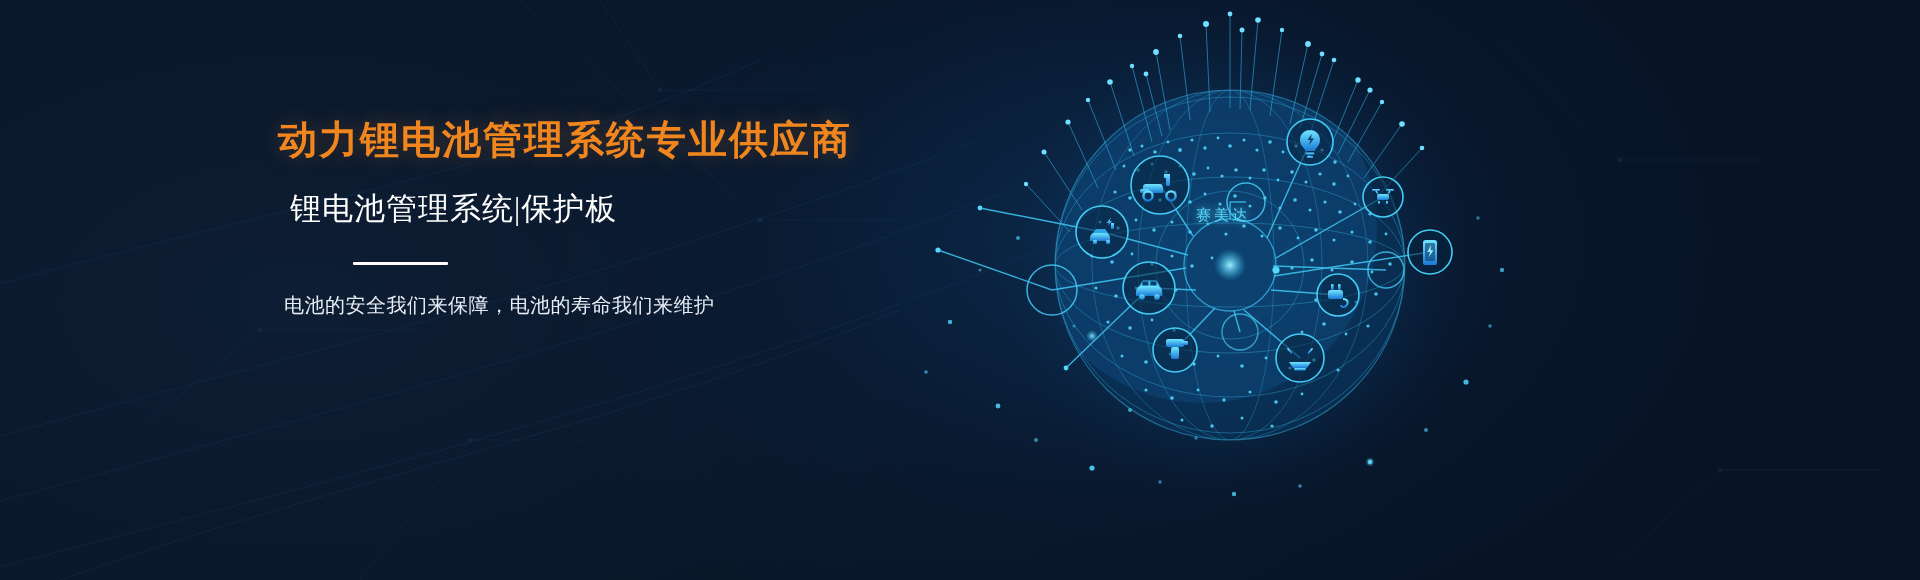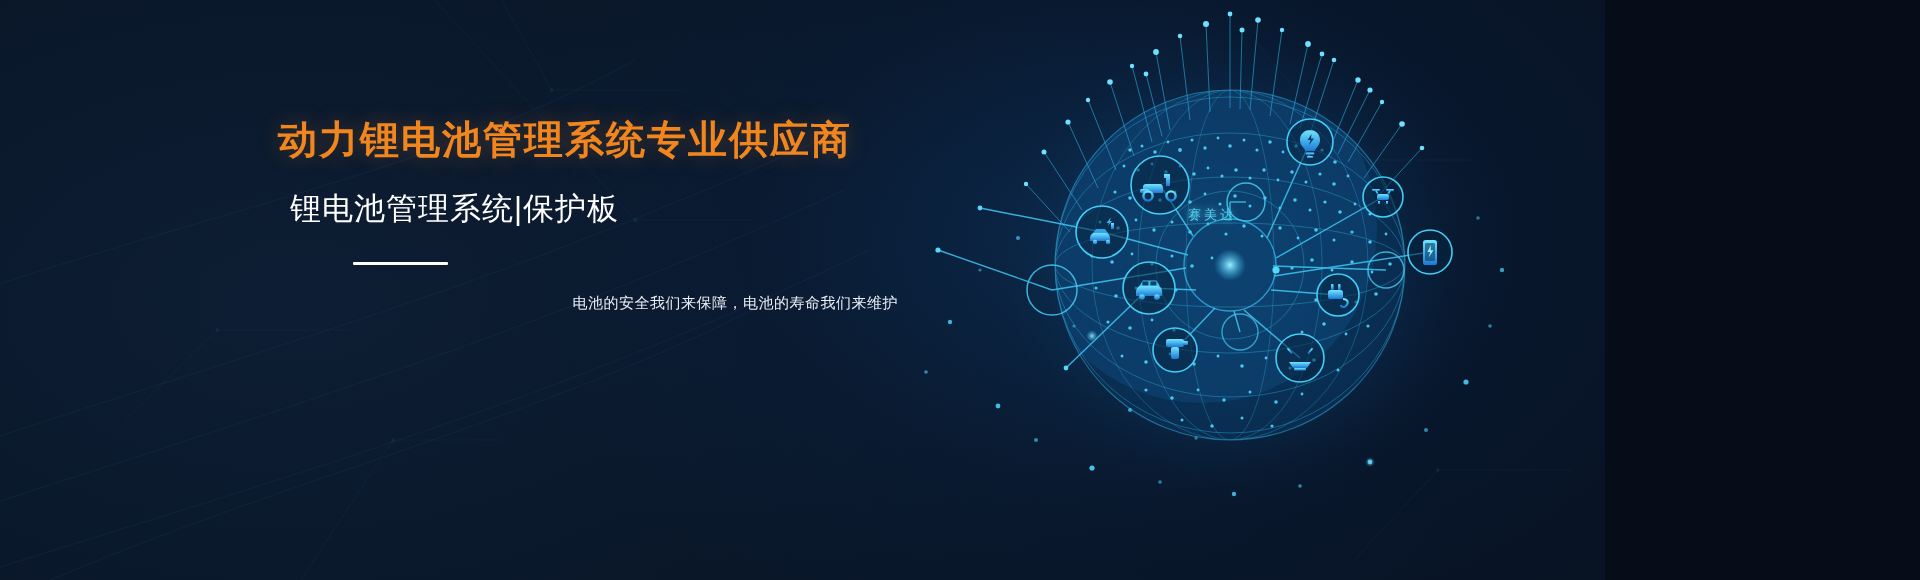--- a/index.html
+++ b/index.html
@@ -1,25 +1,25 @@
 <!DOCTYPE html>
 <html><head>
 <meta charset="utf-8">
 <style>
   html,body{margin:0;padding:0;background:#060d18;}
   *{box-sizing:border-box;}
   .banner{
     position:relative;
-    width:1605px;height:580px;
+    width:1920px;height:580px;
     overflow:hidden;
     background:
       radial-gradient(ellipse 900px 620px at 1140px 240px, rgba(12,58,108,0.55) 0%, rgba(8,32,64,0.28) 42%, rgba(7,20,40,0.0) 72%),
       radial-gradient(ellipse 1200px 700px at 300px 300px, #0d1d33 0%, #0a1729 55%, #081324 100%),
       linear-gradient(135deg,#0b1628 0%,#0a1526 50%,#081221 100%);
-    font-family:Liberation Sans, sans-serif;
+    font-family:Liberation Serif, serif;
   }
   
   .streaks{position:absolute;inset:0;opacity:.55;pointer-events:none;}
   .streaks svg{width:100%;height:100%;display:block;}
 
   
   .copy{position:absolute;left:278px;top:120px;width:620px;}
   .headline{
     font-size:39px;line-height:1;letter-spacing:2px;
     color:#f1861f;font-weight:700;white-space:nowrap;
@@ -27,32 +27,31 @@
     margin:0 0 34px 0;
   }
   .subtitle{
     font-size:31px;line-height:1;letter-spacing:1px;
     color:#ffffff;font-weight:400;white-space:nowrap;margin:12px;
   }
   .divider{
     width:95px;height:3px;background:#ffffff;margin:38px 0 0 75px;border-radius:1px;
   }
   .tagline{
-    font-size:15px;line-height:1;letter-spacing:.5px;
+    font-size:20px;line-height:1;letter-spacing:.5px;
     color:#e9eef6;font-weight:400;white-space:nowrap;
     margin:30px 0 0 6px;
-    text-align:right;
   }
 
   
   .globe-wrap{position:absolute;left:830px;top:-30px;width:700px;height:640px;}
   .globe-wrap svg{display:block;width:100%;height:100%;overflow:visible;}
   .hub-label{
-    position:absolute;left:358px;top:236px;
-    font-size:13px;letter-spacing:3px;color:#57d7f7;
+    position:absolute;left:366px;top:236px;
+    font-size:15px;letter-spacing:3px;color:#57d7f7;
     text-shadow:0 0 9px rgba(90,220,255,.85);
     white-space:nowrap;pointer-events:none;
   }
 </style>
 </head>
 <body>
 
 <div class="banner">
 
   <div class="streaks">

